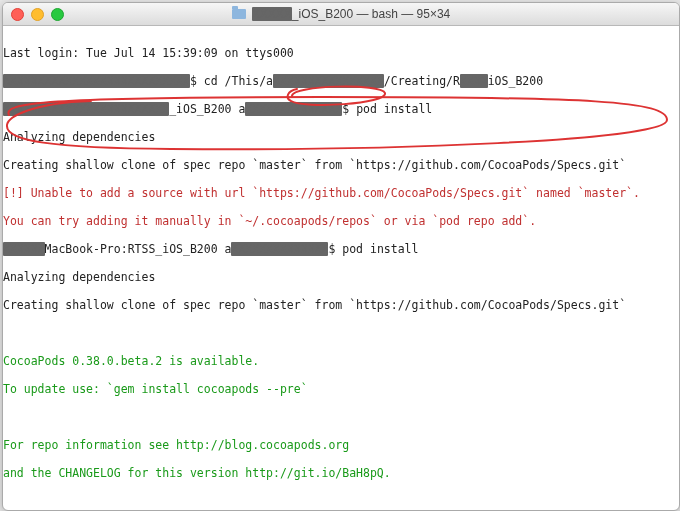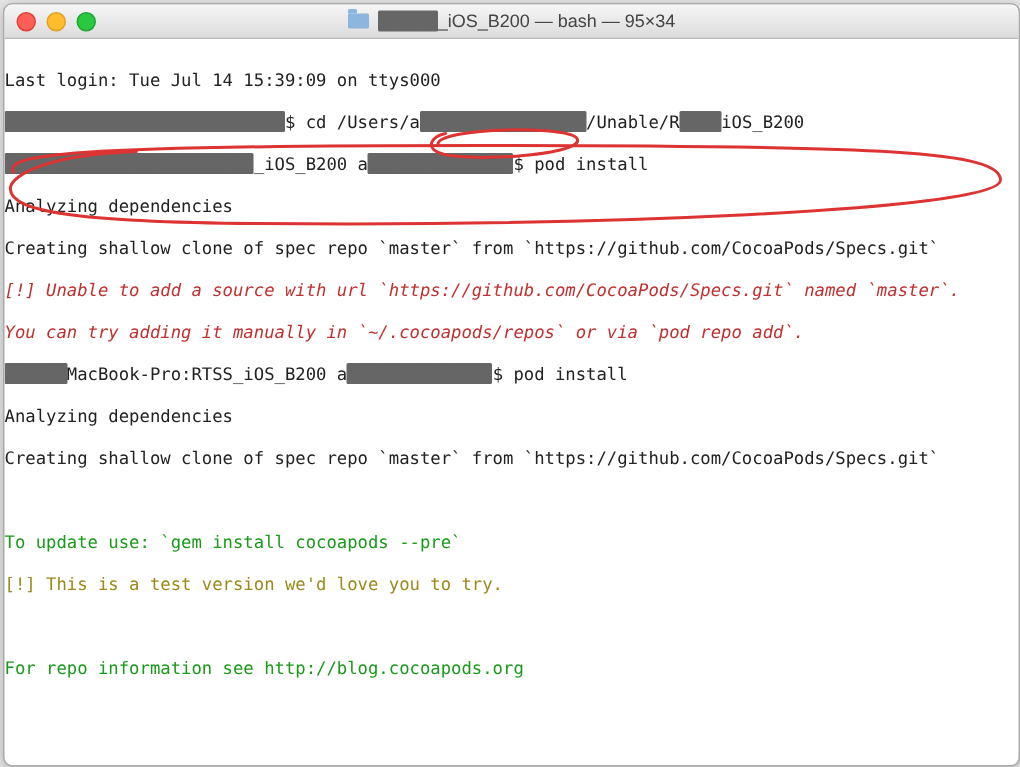--- a/index.html
+++ b/index.html
@@ -31,21 +31,21 @@
     content:"";position:absolute;top:-3px;left:0;width:6px;height:3px;
     background:#8db6de;border-radius:1px 1px 0 0;
   }
   .term{
     flex:1;padding:6px 8px 8px 0;font-size:11.5px;line-height:14px;
     color:#222;white-space:pre;overflow:hidden;position:relative;
   }
   .ln{display:block;}
   .green{color:#1a9a1a;}
   .olive{color:#9a8a1a;}
-  .red{color:#c03030;font-style:italic;}
+  .red{color:#c03030;}
   .redact{display:inline-block;background:#666;color:#666;border-radius:1px;}
   .anno{position:absolute;pointer-events:none;}
   .anno svg{display:block;}
 </style>
 </head>
 <body>
 
 <div class="window">
 
   <div class="titlebar">
@@ -57,34 +57,35 @@
     <div class="title">
       <span class="folder-ico"></span>
       <span>
         <span class="redact">XXXXX</span><span>_iOS_B200 — bash — 95×34</span>
       </span>
     </div>
   </div>
 
   <div class="term">
 <span class="ln">Last login: Tue Jul 14 15:39:09 on ttys000</span>
-<span class="ln"><span class="redact">AXXXXXXXXXXXXXXXXXXXXXXXXXX</span><span>$ cd /Users/a</span><span class="redact">XXXXXXXXXXXXXXXX</span><span>/Unable/R</span><span class="redact">XXXX</span><span>iOS_B200</span></span>
+<span class="ln"><span class="redact">AXXXXXXXXXXXXXXXXXXXXXXXXXX</span><span>$ cd /This/a</span><span class="redact">XXXXXXXXXXXXXXXX</span><span>/Creating/R</span><span class="redact">XXXX</span><span>iOS_B200</span></span>
 <span class="ln"><span class="redact">XXXXXXXXXXXXXXXXXXXXXXXX</span><span>_iOS_B200 a</span><span class="redact">XXXXXXXXXXXXXX</span><span>$ pod install</span></span>
 <span class="ln">Analyzing dependencies</span>
 <span class="ln">Creating shallow clone of spec repo `master` from `https://github.com/CocoaPods/Specs.git`</span>
 <span class="ln red">[!] Unable to add a source with url `https://github.com/CocoaPods/Specs.git` named `master`.</span>
 <span class="ln red">You can try adding it manually in `~/.cocoapods/repos` or via `pod repo add`.</span>
 <span class="ln"><span class="redact">XXXXXX</span><span>MacBook-Pro:RTSS_iOS_B200 a</span><span class="redact">XXXXXXXXXXXXXX</span><span>$ pod install</span></span>
 <span class="ln">Analyzing dependencies</span>
 <span class="ln">Creating shallow clone of spec repo `master` from `https://github.com/CocoaPods/Specs.git`</span>
 <span class="ln"> </span>
+<span class="ln green">CocoaPods 0.38.0.beta.2 is available.</span>
 <span class="ln green">To update use: `gem install cocoapods --pre`</span>
-<span class="ln olive">[!] This is a test version we'd love you to try.</span>
 <span class="ln"> </span>
 <span class="ln green">For repo information see http://blog.cocoapods.org</span>
+<span class="ln green">and the CHANGELOG for this version http://git.io/BaH8pQ.</span>
 
 
 
 
 
 
 
 
 
 

